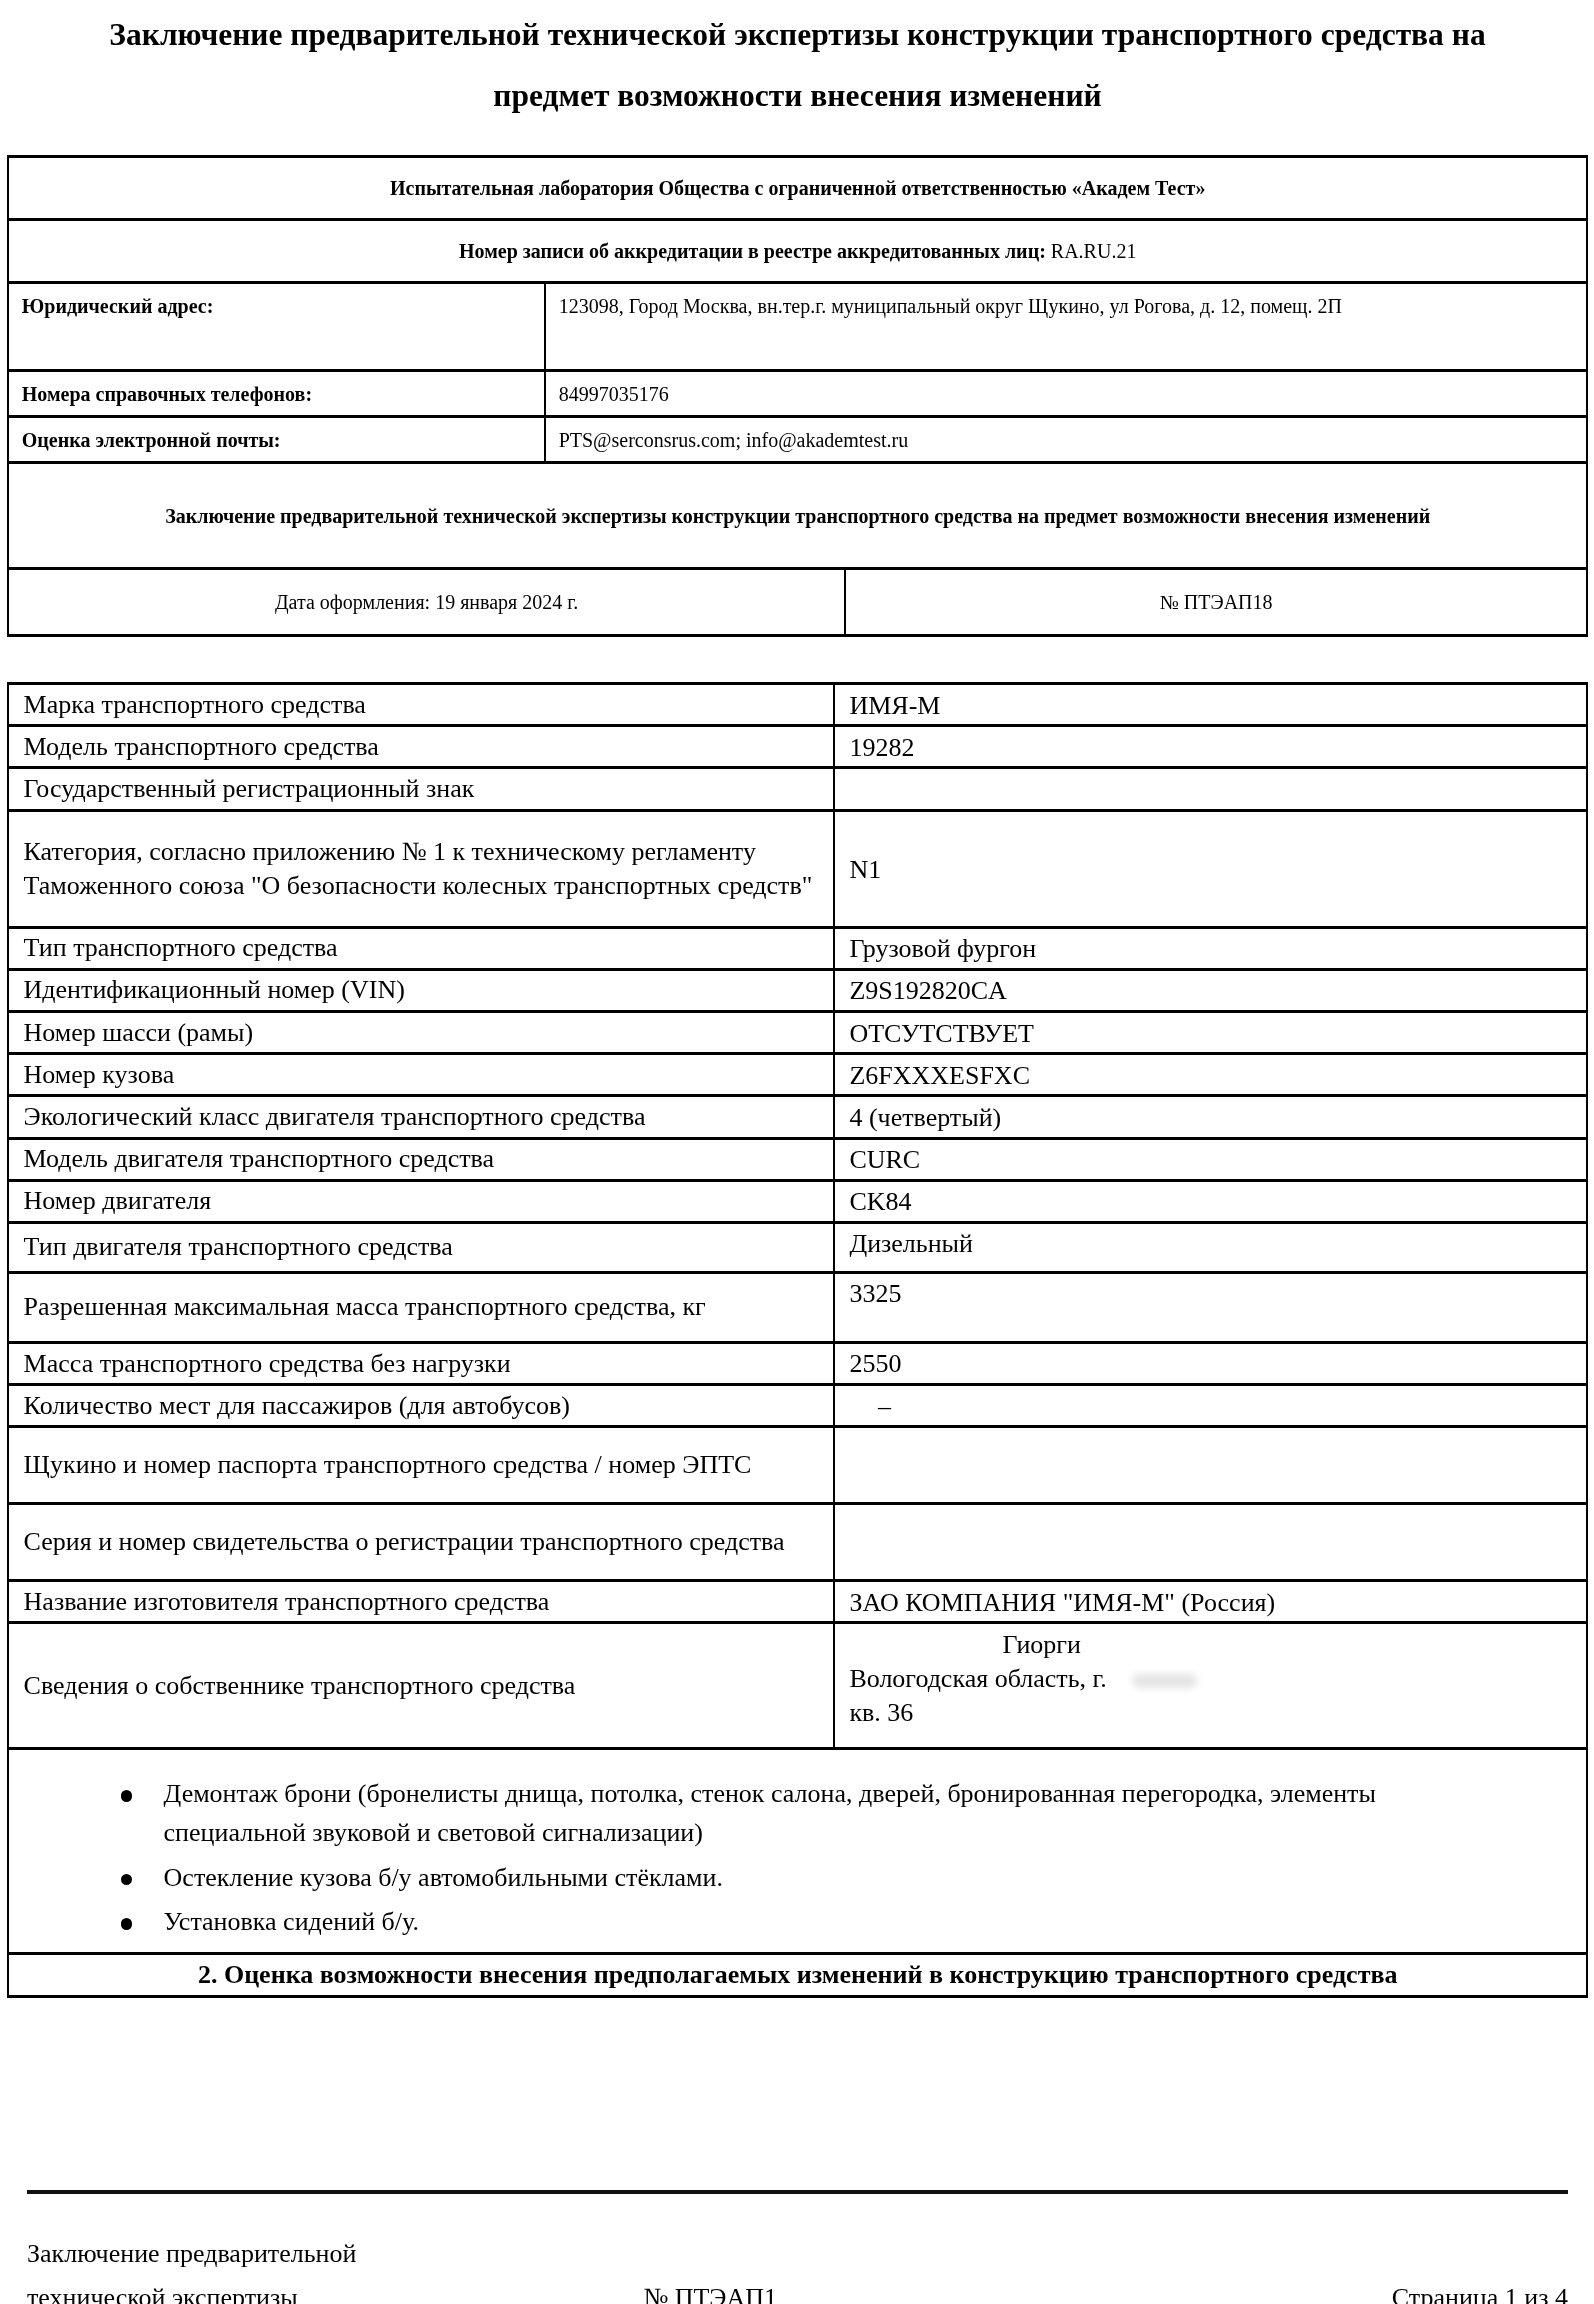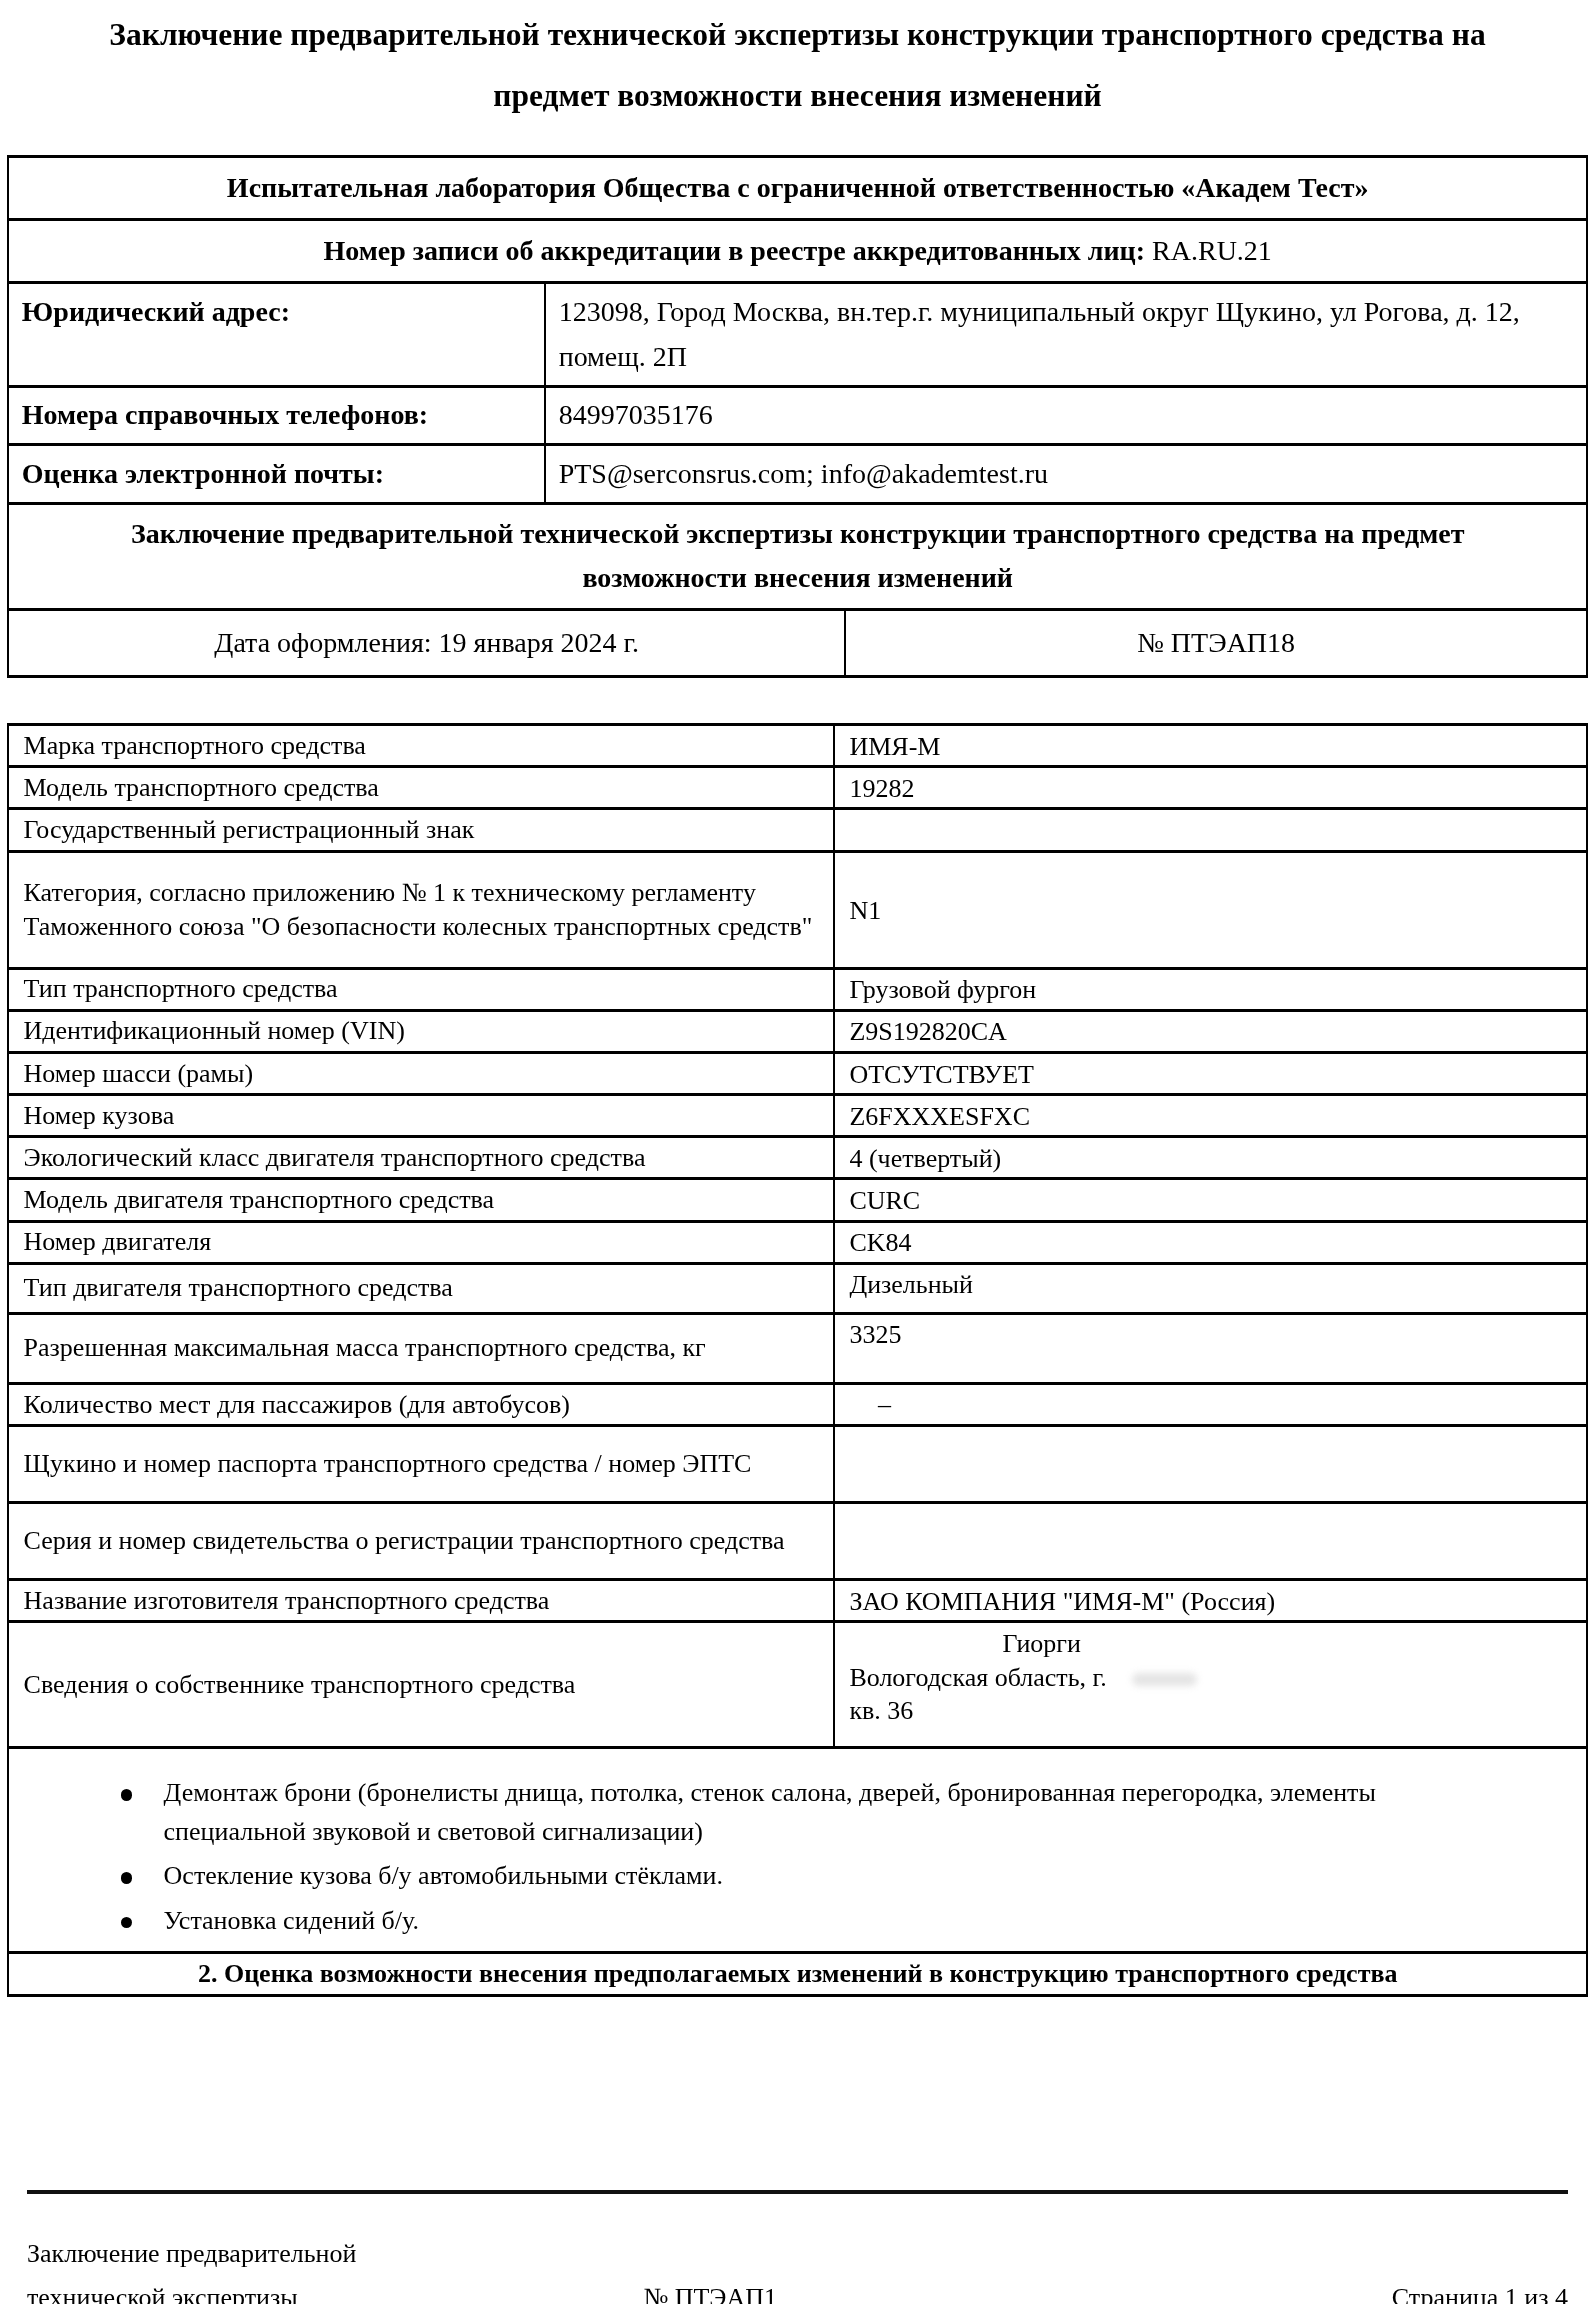--- a/index.html
+++ b/index.html
@@ -12,21 +12,21 @@
   .doc-title{
     font-size:31.5px;font-weight:bold;text-align:center;
     line-height:1.95;max-width:1422px;margin:3.6px auto 0 auto;
   }
   
   table{border-collapse:collapse;table-layout:fixed;width:1581px;margin:0 7.2px;}
   td{border-left:2.7px solid #000;border-right:2.7px solid #000;
      border-top:3.6px solid #000;border-bottom:3.6px solid #000;
      overflow:hidden;}
   
-  .info-table{margin-top:29px;font-size:28px;line-height:1.6;}
+  .info-table{margin-top:29px;font-size:20px;line-height:1.6;}
   .info-table td{padding:5.4px 12.6px;}
   .info-table .c{text-align:center;vertical-align:middle;padding:5.4px 36px;}
   .info-table .lbl{font-weight:bold;vertical-align:top;}
   .info-table .val{vertical-align:top;}
   .b{font-weight:bold;}
   
   .vt{margin-top:45px;font-size:26px;line-height:1.3;}
   .vt td{padding:1.8px 14.4px;}
   .vt td.lbl{vertical-align:middle;}
   .vt td.val{vertical-align:top;padding-top:3.6px;}
@@ -145,20 +145,24 @@
     <td class="lbl">Номер двигателя</td>
     <td class="val">CK84</td>
   </tr>
   <tr style="height:50px">
     <td class="lbl">Тип двигателя транспортного средства</td>
     <td class="val">Дизельный</td>
   </tr>
   <tr style="height:70px">
     <td class="lbl">Разрешенная максимальная масса транспортного средства, кг</td>
     <td class="val">3325</td>
+  </tr>
+  <tr style="height:41px">
+    <td class="lbl">Масса транспортного средства без нагрузки</td>
+    <td class="val">2550</td>
   </tr>
   <tr style="height:41px">
     <td class="lbl">Количество мест для пассажиров (для автобусов)</td>
     <td class="val dash-pad">–</td>
   </tr>
   <tr style="height:77px">
     <td class="lbl">Щукино и номер паспорта транспортного средства / номер ЭПТС</td>
     <td class="val">&nbsp;</td>
   </tr>
   <tr style="height:77px">

